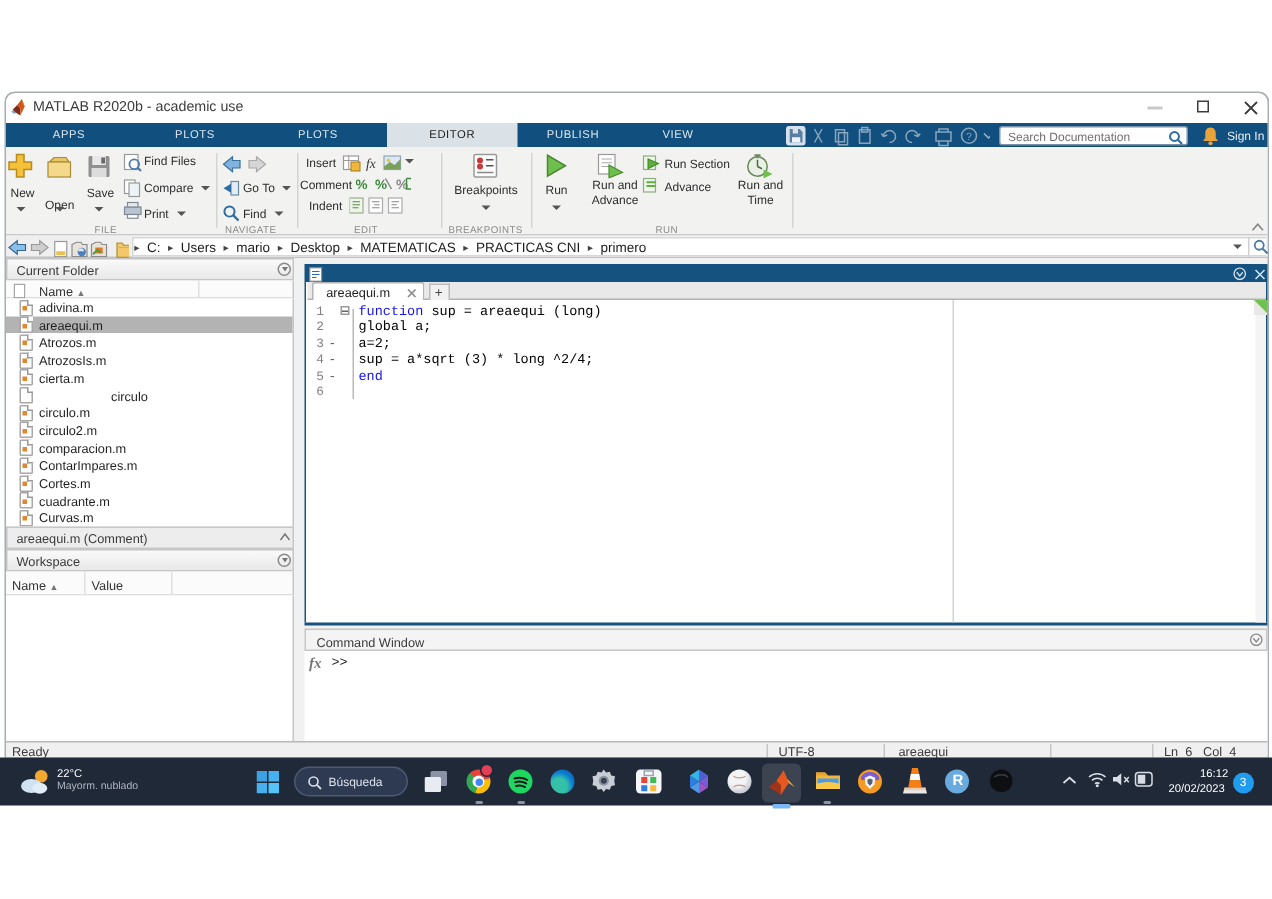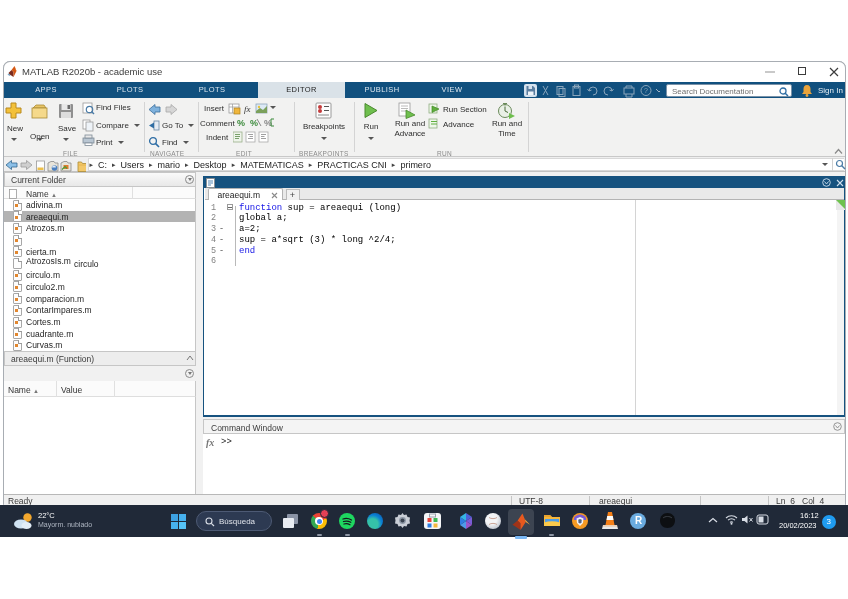--- a/index.html
+++ b/index.html
@@ -299,46 +299,47 @@
 <div class="abs" style="left:132px;top:187px;width:1px;height:12px;background:#e0e0e0"></div>
 <div class="abs" style="left:4px;top:199px;width:192px;height:152px;background:#fff;border-right:1px solid #c6c6c6" id="filelist">
       <div class="ficon" style="top: 0.5px;"></div>
       <div class="fname" style="top: 1px;">adivina.m</div>
       <div style="position: absolute; left: 0px; top: 11.7px; width: 191px; height: 11.7px; background: rgb(179, 179, 179);"></div>
       <div class="ficon" style="top: 12.2px;"></div>
       <div class="fname" style="top: 12.7px;">areaequi.m</div>
       <div class="ficon" style="top: 23.9px;"></div>
       <div class="fname" style="top: 24.4px;">Atrozos.m</div>
       <div class="ficon" style="top: 35.6px;"></div>
-      <div class="fname" style="top: 36.1px; margin-top: 21px;">AtrozosIs.m</div>
+      <div class="fname" style="top: 36.1px;">AtrozosIs.m</div>
       <div class="ficon" style="top: 47.3px;"></div>
       <div class="fname" style="top: 47.8px;">cierta.m</div>
       <div class="ficon plain" style="top: 59px;"></div>
       <div class="fname" style="top: 59.5px; margin-left: 48px;">circulo</div>
       <div class="ficon" style="top: 70.7px;"></div>
       <div class="fname" style="top: 71.2px;">circulo.m</div>
       <div class="ficon" style="top: 82.4px;"></div>
       <div class="fname" style="top: 82.9px;">circulo2.m</div>
       <div class="ficon" style="top: 94.1px;"></div>
       <div class="fname" style="top: 94.6px;">comparacion.m</div>
       <div class="ficon" style="top: 105.8px;"></div>
       <div class="fname" style="top: 106.3px;">ContarImpares.m</div>
       <div class="ficon" style="top: 117.5px;"></div>
       <div class="fname" style="top: 118px;">Cortes.m</div>
       <div class="ficon" style="top: 129.2px;"></div>
       <div class="fname" style="top: 129.7px;">cuadrante.m</div>
       <div class="ficon" style="top: 140.9px;"></div>
       <div class="fname" style="top: 141.4px;">Curvas.m</div>
     </div>
 
-<div class="phead" style="left:4px;top:351px;width:192px;height:15px;line-height:14px;padding-left:6px;background:#ededed">areaequi.m (Function)</div>
+<div class="phead" style="left:4px;top:351px;width:192px;height:15px;line-height:14px;padding-left:6px;background:#ededed">areaequi.m (Comment)</div>
 <svg class="abs" style="left:186px;top:355px" width="8" height="6" viewBox="0 0 8 6">
       <path d="M1 5 L4 1 L7 5" fill="none" stroke="#777" stroke-width="1"></path>
     </svg>
 
+<div class="phead" style="left:4px;top:366px;width:192px;height:15px;line-height:14px;padding-left:6px">Workspace</div>
 <div class="pcircle" style="left:185px;top:368.5px"></div>
 <div class="abs" style="left:4px;top:381px;width:192px;height:16px;background:#fbfbfb;border-bottom:1px solid #dedede;border-right:1px solid #c6c6c6"></div>
 <div class="abs" style="left:8px;top:385px;font-size:8.5px;color:#333">Name <span style="font-size:6px;color:#777">▲</span></div>
 <div class="abs" style="left:61px;top:385px;font-size:8.5px;color:#333">Value</div>
 <div class="abs" style="left:56px;top:381px;width:1px;height:16px;background:#e0e0e0"></div>
 <div class="abs" style="left:114px;top:381px;width:1px;height:16px;background:#e0e0e0"></div>
 <div class="abs" style="left:4px;top:397px;width:192px;height:97px;background:#fff;border-right:1px solid #c6c6c6"></div>
 
 <div id="edhead"></div>
 <svg class="abs" style="left:206px;top:177.5px" width="9" height="10" viewBox="0 0 9 10">

